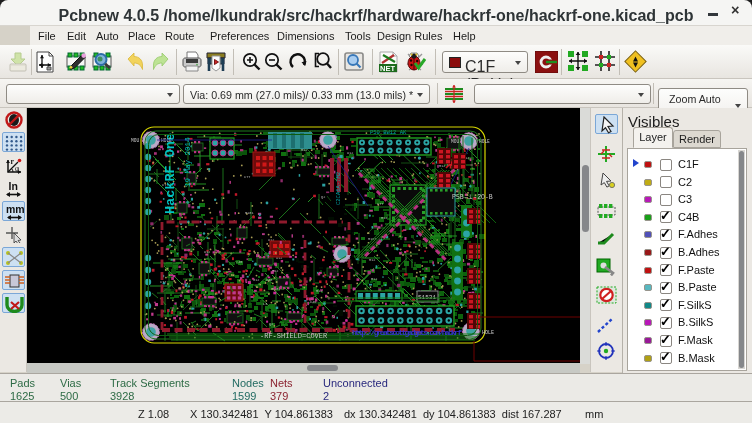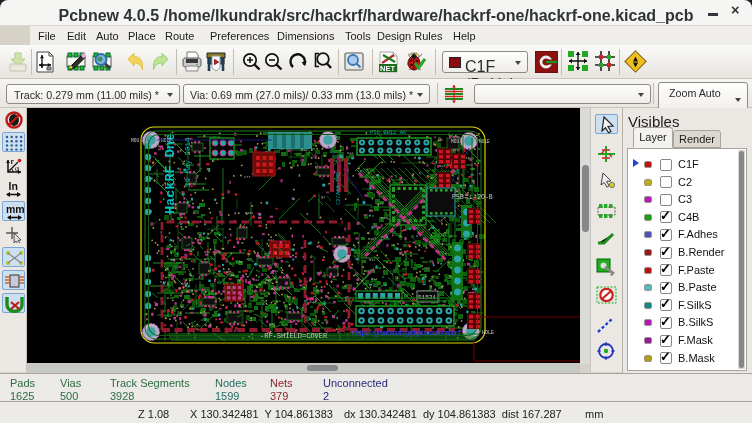--- a/index.html
+++ b/index.html
@@ -25,21 +25,21 @@
 .pressed{background:#cde0f2;border:1px solid #7ba7d7;border-radius:2px;}
 #panel{left:622px;top:108px;width:130px;height:265px;background:#ebe8e3;border-left:1px solid #b5b1a9;}
 #vscroll{left:580px;top:108px;width:10px;height:256px;background:#dadbd8;}
 #hscroll{left:27px;top:363px;width:553px;height:10px;background:#c7c9c4;}
 .thumb{background:#85878a;border-radius:4px;}
 #status1{left:0;top:373px;width:752px;height:29px;background:#ebeae6;border:1px solid #aaa69f;border-left:none;border-right:none;}
 #status2{left:0;top:402px;width:752px;height:21px;background:#ecebe7;font-size:11px;color:#222;}
 .s1l{top:3px;font-size:11px;}
 .s1v{top:16px;font-size:11px;}
 .green{color:#2d6b45;}
-.teal{color:#226b62;}
+.teal{color:#226b62;margin-left:17px;}
 .dred{color:#8b2330;}
 .navy{color:#28287d;}
 .tab{font-size:11px;color:#1c1c1c;text-align:center;}
 .lrow{position:absolute;left:0;width:100%;height:17.6px;font-size:11px;color:#111;}
 .sw{position:absolute;left:16px;top:5px;width:8px;height:7px;border:1px solid #98948c;border-radius:2px;}
 .cb{position:absolute;left:32px;top:2.5px;width:12px;height:12px;border:1px solid #8a8681;border-radius:2px;background:#fff;}
 .lbl{position:absolute;left:50px;top:2px;}
 .chk{position:absolute;left:-1px;top:-4px;font-size:13px;color:#000;font-weight:bold;}
 </style>
 </head><body>
@@ -200,39 +200,38 @@
         <path d="M9 11.5l2.5-5 2.5 5zM9 12.5l2.5 5 2.5-5z" fill="#111"></path>
       </svg>
       <div class="abs combo" style="left:442px;top:6px;width:86px;height:22px">
         <div class="abs" style="left:6px;top:5px;width:12px;height:11px;background:#8b0c0c;border:1px solid #222"></div>
         <div class="abs" style="left:22px;top:5.5px;font-size:16px">C1F (PgUp)</div>
         <span class="arr"></span>
       </div>
     </div>
 <div class="abs" id="toolbar2">
       <div class="abs combo" style="left:6px;top:5px;width:174px;height:20px">
-        <div class="abs" style="left:7px;top:3.5px;white-space:nowrap">Track: 0.279 mm (11.00 mils) *</div>
         <span class="arr"></span>
       </div>
       <div class="abs combo" style="left:183px;top:5px;width:247px;height:20px">
         <div class="abs" style="left:6px;top:3.5px;white-space:nowrap">Via: 0.69 mm (27.0 mils)/ 0.33 mm (13.0 mils) *</div>
         <span class="arr"></span>
       </div>
       <div class="abs vsep2" style="left:437px;top:4px"></div>
       <svg class="abs" style="left:443px;top:4px" width="22" height="22" viewBox="0 0 22 22">
         <path d="M2 6h18M2 11h18M2 16h18" stroke="#1d8a1d" stroke-width="2"></path>
         <path d="M2 8.5h18M2 13.5h18" stroke="#c22" stroke-width="1.4"></path>
         <path d="M11 2v18" stroke="#c22" stroke-width="1.2"></path>
         <path d="M11 2l-2 2.5h4zM11 20l-2-2.5h4z" fill="#c22"></path>
       </svg>
       <div class="abs combo" style="left:474px;top:5px;width:177px;height:20px">
         <span class="arr"></span>
       </div>
       <div class="abs vsep2" style="left:653px;top:4px"></div>
-      <div class="abs combo" style="left:658px;top:3px;width:90px;height:36px">
+      <div class="abs combo" style="left:658px;top:9px;width:90px;height:36px">
         <div class="abs" style="left:10px;top:3.5px;white-space:nowrap">Zoom Auto</div>
         <span class="arr"></span>
       </div>
     </div>
 <svg class="abs" style="left:27px;top:108px" width="553" height="256" viewBox="0 0 553 256">
       <rect width="553" height="256" fill="#000"></rect>
       <rect x="420" y="31" width="5" height="2" fill="#0a540a"></rect>
       <rect x="422" y="27" width="4" height="2" fill="#107010"></rect>
       <rect x="424" y="35" width="4" height="2" fill="#0a540a"></rect>
       <rect x="449" y="52" width="5" height="2" fill="#107010"></rect>
@@ -3132,21 +3131,21 @@
           <div class="cb">
             <div class="chk">✓</div>
           </div>
           <div class="lbl">F.Adhes</div>
         </div>
         <div class="lrow" style="top:95.0px">
           <div class="sw" style="background:#981818"></div>
           <div class="cb">
             <div class="chk">✓</div>
           </div>
-          <div class="lbl">B.Render</div>
+          <div class="lbl">B.Adhes</div>
         </div>
         <div class="lrow" style="top:112.6px">
           <div class="sw" style="background:#c01010"></div>
           <div class="cb">
             <div class="chk">✓</div>
           </div>
           <div class="lbl">F.Paste</div>
         </div>
         <div class="lrow" style="top:130.2px">
           <div class="sw" style="background:#58b8c0"></div>

